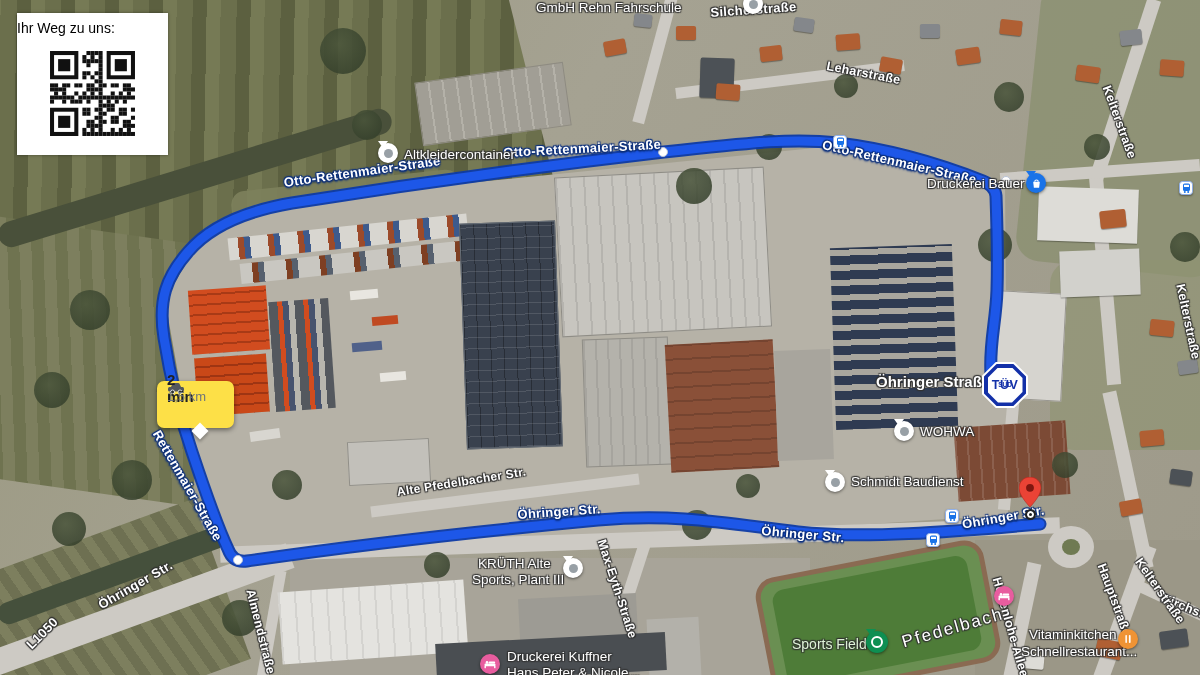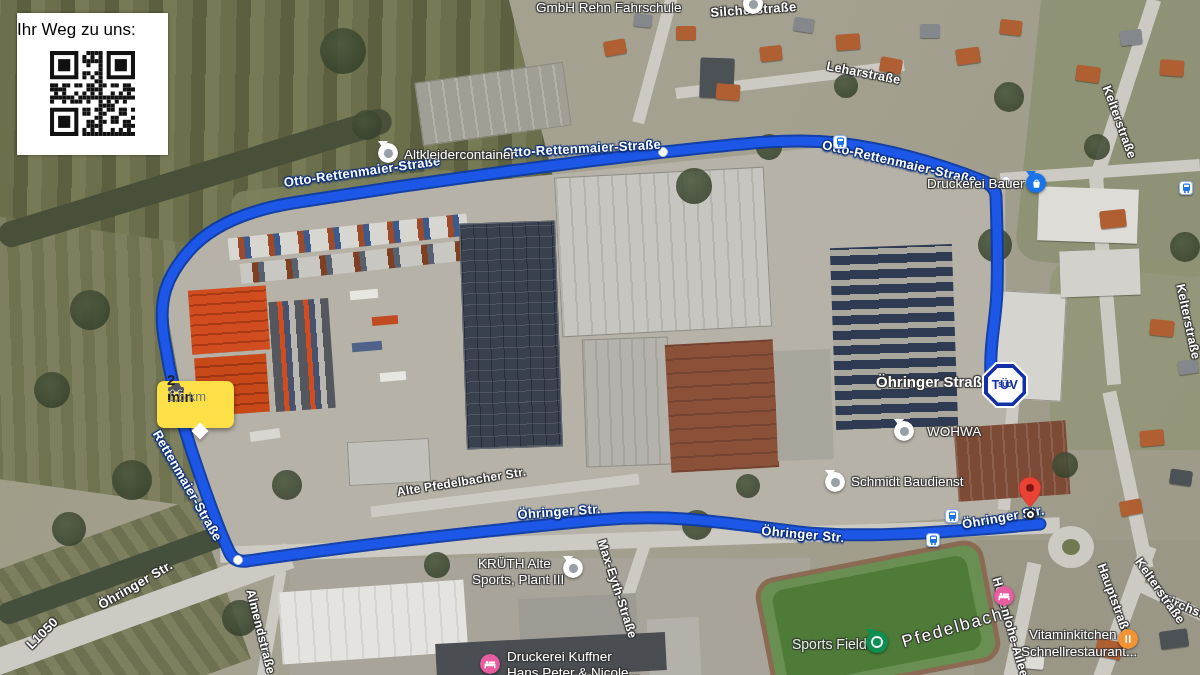--- a/index.html
+++ b/index.html
@@ -48,21 +48,21 @@
   
   .bubble{left:157px;top:381px;width:77px;height:47px;background:#fde047;border-radius:7px;
       box-shadow:0 2px 5px rgba(0,0,0,.45);padding:7px 10px 6px 10px;}
   .bubble .row{position:static;display:flex;align-items:center;gap:5px;}
   .bubble .dur{position:static;font-size:15px;font-weight:700;color:#202124;}
   .bubble .dist{position:static;font-size:13px;color:#70757a;margin-top:1px;display:block;}
   .bubble .tailb{left:37px;top:44px;width:12px;height:12px;background:#fff;transform:rotate(45deg);box-shadow:2px 2px 3px rgba(0,0,0,.25);}
   .bubble svg{position:static;}
   
   .panel{left:17px;top:13px;width:151px;height:142px;background:#fff;box-shadow:0 0 3px rgba(0,0,0,.4);}
-  .panel .ttl{position:static;display:block;margin-top:7px;font-size:17px;color:#000;font-weight:400;}
+  .panel .ttl{position:static;display:block;margin-top:7px;font-size:14px;color:#000;font-weight:400;}
   .panel svg{left:31px;top:36px;}
   .gdot{width:11px;height:11px;border-radius:50%;background:#202124;border:2.5px solid #202124;box-shadow:inset 0 0 0 2px #fff;}
 </style>
 </head>
 <body>
 
 <div id="map">
 
   <div class="t" style="left:0;top:0;width:1200px;height:675px;background:linear-gradient(120deg,#9a987f 0%,#a5a292 40%,#9e9a8a 100%);"></div>
   <div class="t" style="left:-50px;top:-70px;width:580px;height:380px;transform:rotate(-14deg);background:repeating-linear-gradient(105deg,#6b6f4c 0 16px,#5c6040 16px 30px,#767a55 30px 44px);"></div>
@@ -200,21 +200,21 @@
   <div class="st" style="left:1002px;top:576px;transform:rotate(74deg);">Hohenlohe-Allee</div>
   <div class="st" style="left:1164px;top:592px;transform:rotate(22deg);">Kirchstraße</div>
   <div class="st" style="left:1143px;top:556px;transform:rotate(55deg);">Kelterstraße</div>
 
   <div class="city" style="left:900px;top:634px;transform:rotate(-16deg);">Pfedelbach</div>
 
   <div class="poi" style="left:536px;top:1px;">GmbH Rehn Fahrschule</div>
   <div class="poi" style="left:404px;top:148px;">Altkleidercontainer</div>
   <div class="poi" style="left:927px;top:177px;">Druckerei Bauer</div>
   <div class="poi big" style="left:876px;top:374px;">Öhringer Straße 4</div>
-  <div class="poi" style="left:920px;top:425px;margin-left:7px;">WOHWA</div>
+  <div class="poi" style="left:920px;top:425px;">WOHWA</div>
   <div class="poi" style="left:851px;top:475px;">Schmidt Baudienst</div>
   <div class="poi" style="left:478px;top:557px;">KRÜTH Alte</div>
   <div class="poi" style="left:472px;top:573px;">Sports, Plant III</div>
   <div class="poi" style="left:792px;top:637px;font-size:14px;color:#dff3d8;">Sports Field</div>
   <div class="poi" style="left:1029px;top:628px;">Vitaminkitchen</div>
   <div class="poi" style="left:1021px;top:645px;">Schnellrestaurant...</div>
   <div class="poi" style="left:507px;top:650px;">Druckerei Kuffner</div>
   <div class="poi" style="left:507px;top:666px;">Hans Peter &amp; Nicole...</div>
 
   <div class="pin" style="left:743px;top:-6px;">

